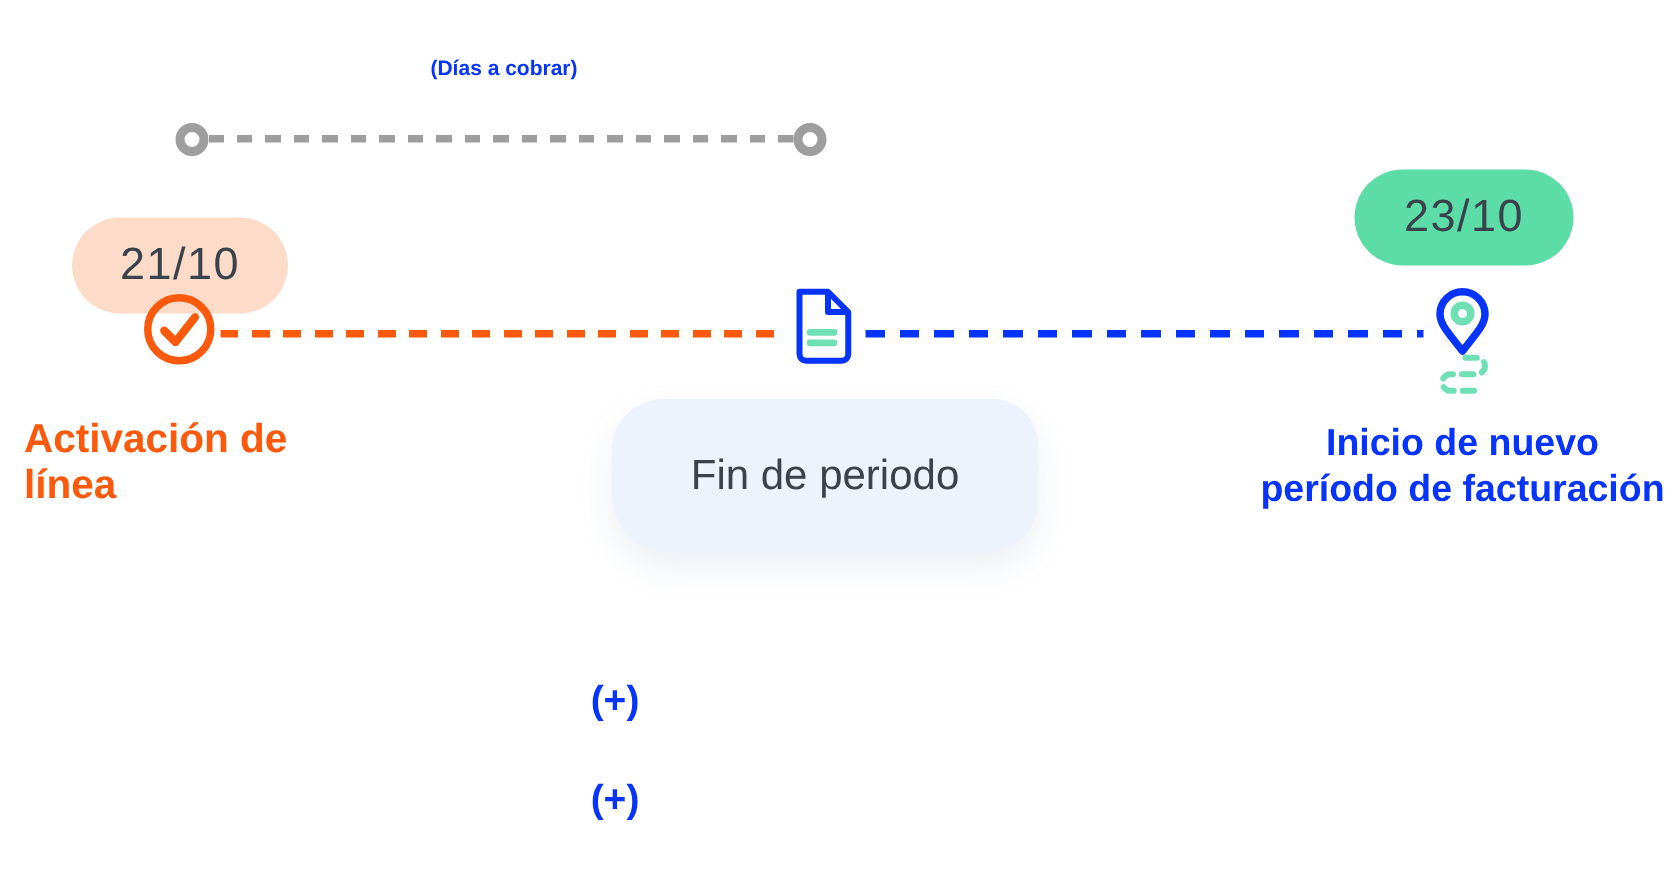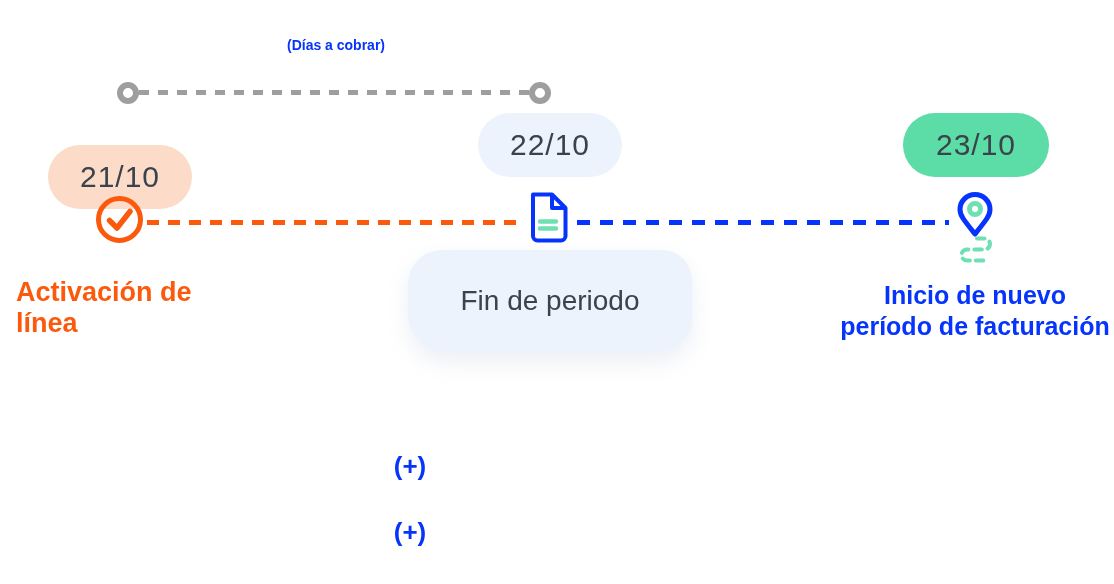--- a/index.html
+++ b/index.html
@@ -71,21 +71,21 @@
   .stroke-orange{stroke:var(--orange);fill:none;}
   .stroke-mint{stroke:var(--mint-light);fill:none;}
 
   
   .activation-label{
     left:16px;top:277px;width:240px;
     font-size:27px;font-weight:700;
     color:var(--orange);
   }
   .callout{
-    left:408px;top:250px;width:284px;height:102px;
+    left:408px;top:266px;width:284px;height:102px;
     background:var(--lightblue);
     border-radius:34px 30px 34px 38px;
     box-shadow:0 10px 22px rgba(120,145,185,0.14);
     display:flex;flex-direction:row;align-items:center;justify-content:center;
     font-size:28px;line-height:36px;
     color:var(--dark);
     text-align:right;
   }
   .new-period-label{
     left:822px;top:280px;width:306px;
@@ -108,23 +108,20 @@
 
 <div class="canvas">
 
   <div class="abs days-label">(Días a cobrar)</div>
   <div class="abs gray-line"></div>
   <div class="abs endpoint left"></div>
   <div class="abs endpoint right"></div>
 
   <div class="abs pill pill-activation">
     <span>21/10</span>
-  </div>
-  <div class="abs pill pill-period-end">
-    <span>22/10</span>
   </div>
   <div class="abs pill pill-period-start">
     <span>23/10</span>
   </div>
 
   <div class="abs orange-line"></div>
   <div class="abs blue-line"></div>
 
   <svg class="abs icon-check" width="49" height="49" viewBox="0 0 49 49">
     <circle class="stroke-orange" cx="24.5" cy="24.5" r="21" stroke-width="5"></circle>

